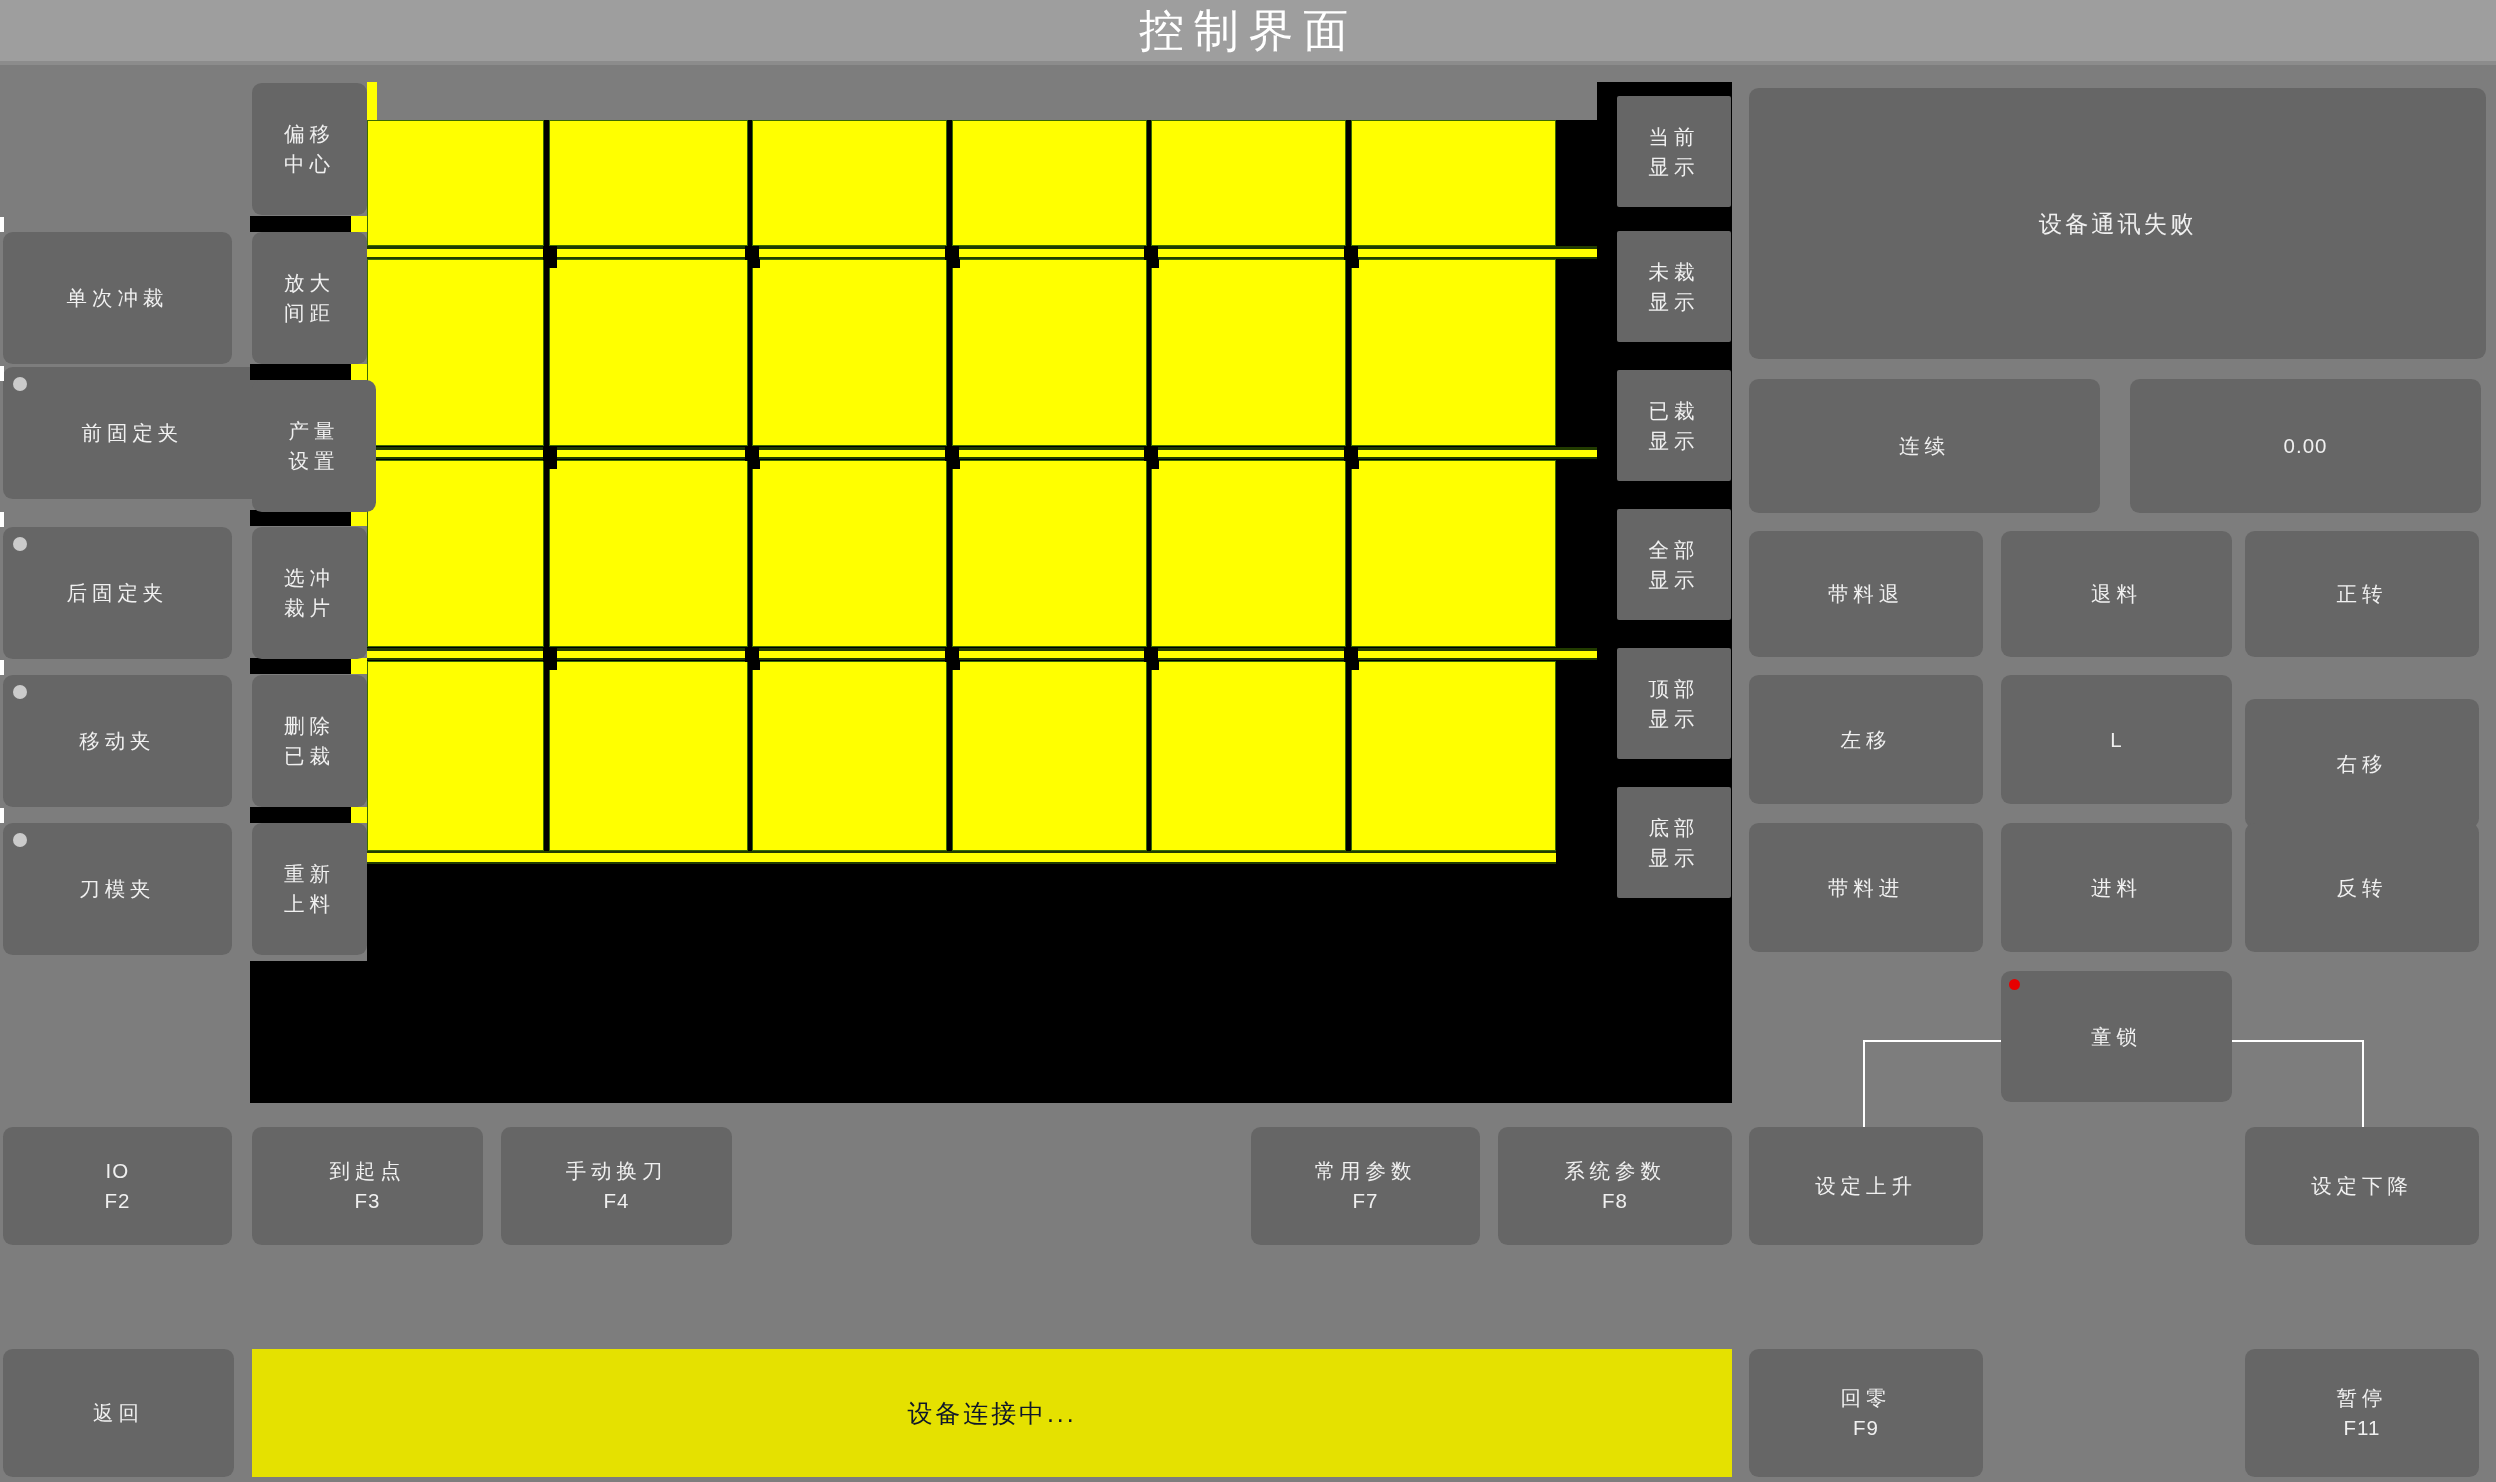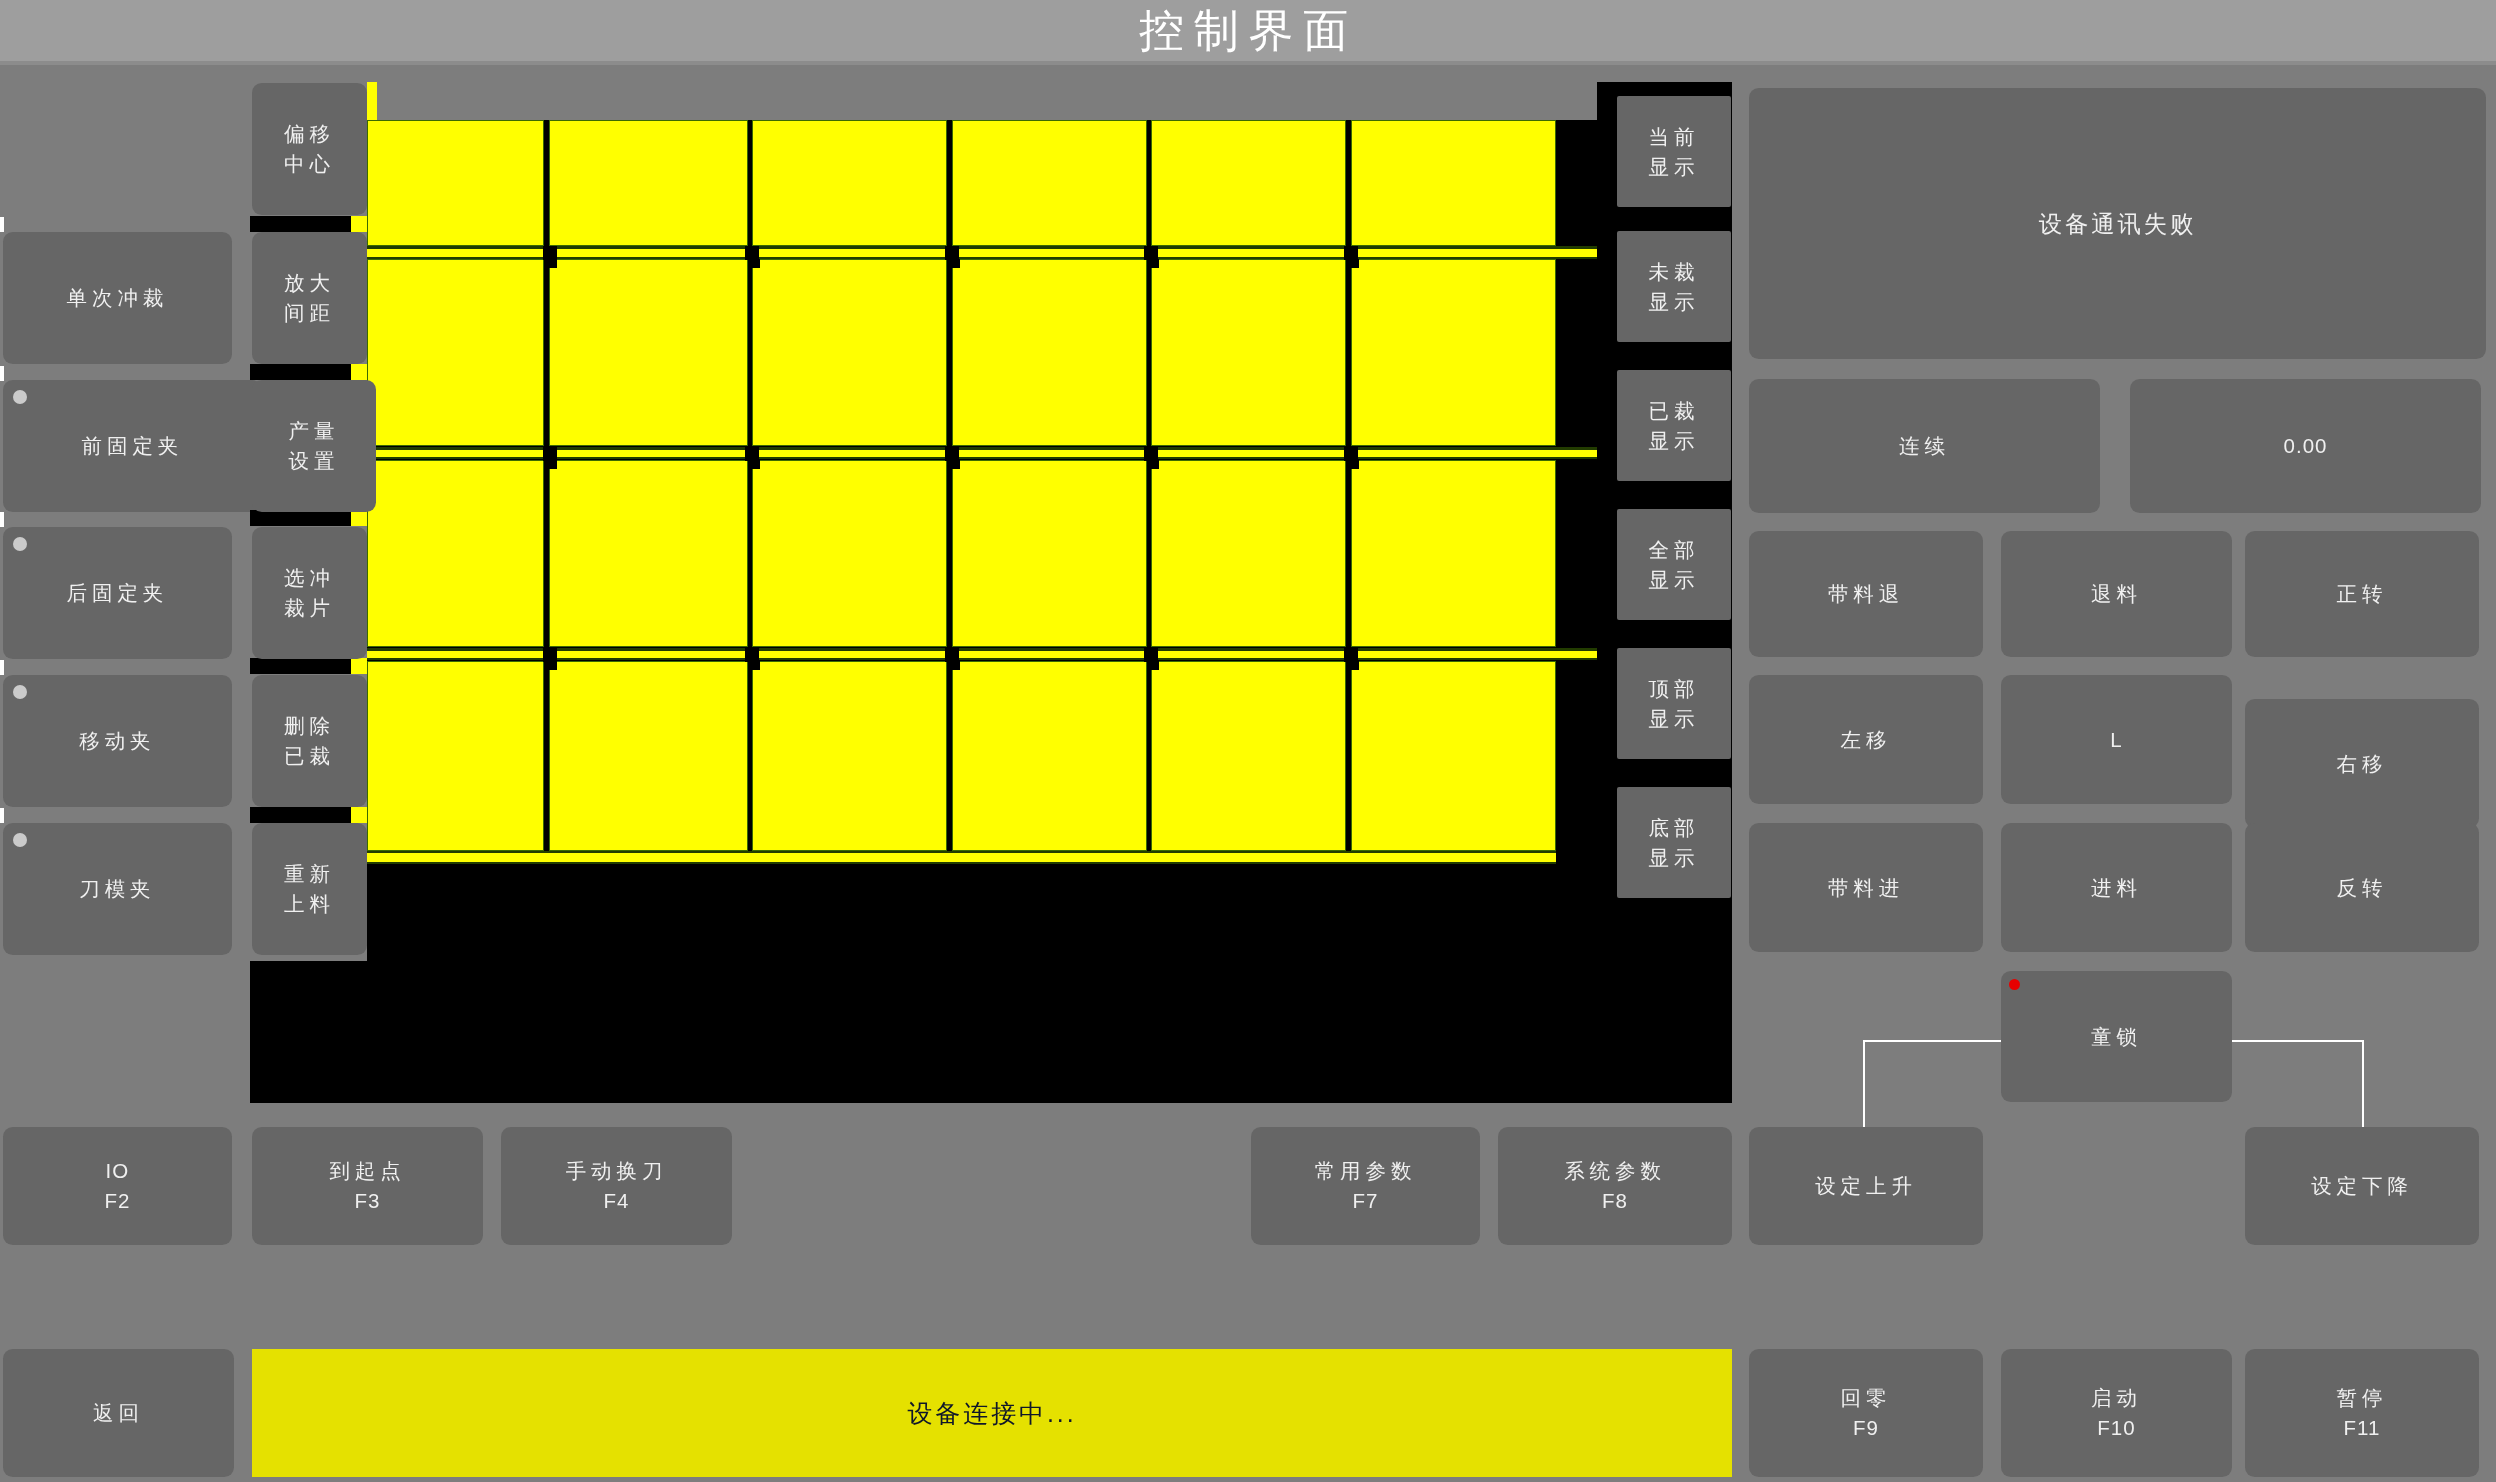--- a/index.html
+++ b/index.html
@@ -111,21 +111,21 @@
       <div class="sblk" style="left: 382px; top: 579px; width: 10.7px; height: 8.8px;"></div>
       <div class="sblk" style="left: 582px; top: 579px; width: 10.7px; height: 8.8px;"></div>
       <div class="sblk" style="left: 781px; top: 579px; width: 10.7px; height: 8.8px;"></div>
       <div class="sblk" style="left: 981px; top: 579px; width: 10.7px; height: 8.8px;"></div>
     </div>
   <div id="canvas-ext"></div>
 
   <div class="btn" style="left:2.9px;top:232px;width:229px;height:132px;">
     <span class="l sp6">单次冲裁</span>
   </div>
-  <div class="btn" style="left:2.9px;top:380px;width:259px;height:132px;">
+  <div class="btn" style="left:2.9px;top:367px;width:259px;height:132px;">
     <span class="dot"></span>
     <span class="l sp6">前固定夹</span>
   </div>
   <div class="btn" style="left:2.9px;top:527px;width:229px;height:132px;">
     <span class="dot"></span>
     <span class="l sp6">后固定夹</span>
   </div>
   <div class="btn" style="left:2.9px;top:675px;width:229px;height:132px;">
     <span class="dot"></span>
     <span class="l sp6">移动夹</span>
@@ -277,23 +277,19 @@
   <div class="btn" style="left:2.9px;top:1349px;width:231px;height:128px;">
     <span class="l">返回</span>
   </div>
   <div class="statusbar">
     <span>设备连接中...</span>
   </div>
   <div class="btn" style="left:1749px;top:1349px;width:234px;height:128px;">
     <span class="l">回零</span>
     <span class="k">F9</span>
   </div>
-  <div class="btn" style="left:2001px;top:1349px;width:231px;height:128px;">
-    <span class="l">启动</span>
-    <span class="k">F10</span>
-  </div>
   <div class="btn" style="left:2245px;top:1349px;width:234px;height:128px;">
     <span class="l">暂停</span>
     <span class="k">F11</span>
   </div>
 
 </div>
 
 
 </body></html>

